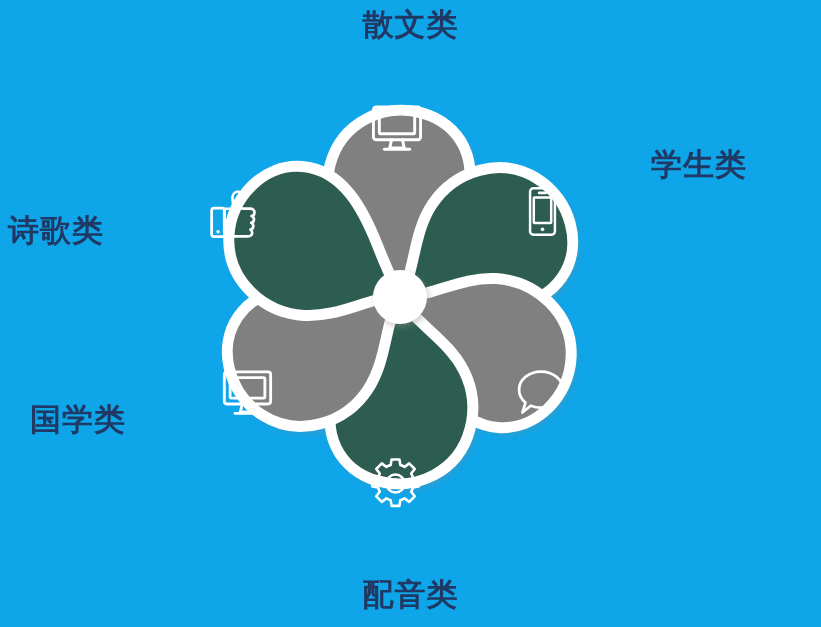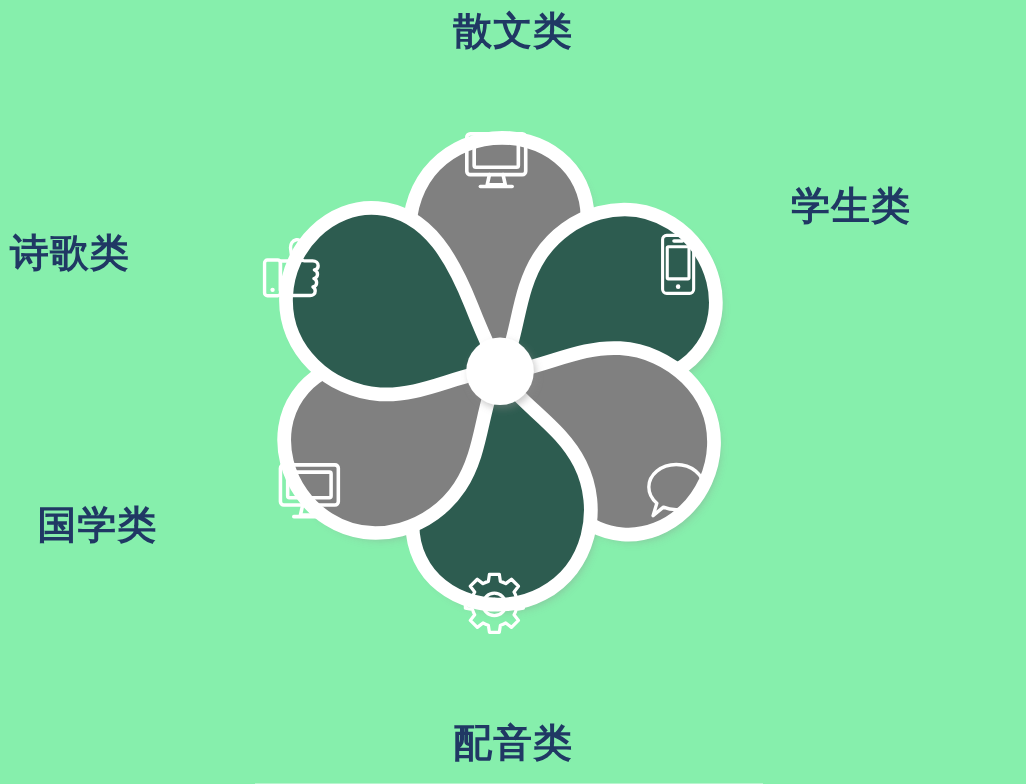--- a/index.html
+++ b/index.html
@@ -29,29 +29,29 @@
     position: absolute;
     color: #203864;
     font-size: 31px;
     font-weight: bold;
     letter-spacing: 1px;
     white-space: nowrap;
     line-height: 1.1;
   }
   .lbl-top      { left: 0;   top: 8px;   width: 821px; text-align: center; }
   .lbl-bottom   { left: 0;   top: 578px; width: 821px; text-align: center; }
-  .lbl-rtop     { left: 633px; top: 148px; }
+  .lbl-rtop     { left: 651px; top: 148px; }
   .lbl-rbot     { left: 667px; top: 398px; }
-  .lbl-ltop     { left: 8px;  top: 186px; }
+  .lbl-ltop     { left: 8px;  top: 214px; }
   .lbl-lbot     { left: 30px; top: 403px; }
 </style>
 </head>
 <body>
 
-<div id="stage" style="background: #86efac;">
+<div id="stage" style="background: #0ea5e9;">
 
   <svg id="flower" viewBox="0 0 821 627">
     <defs>
 
       <path id="petalPath" d="M 0,0
                C -14,-26 -48,-42 -64,-74
                C -82,-110 -72,-158 -34,-178
                C 2,-197 48,-184 64,-150
                C 82,-112 56,-74 34,-46
                C 18,-26 10,-14 0,0 Z"></path>

